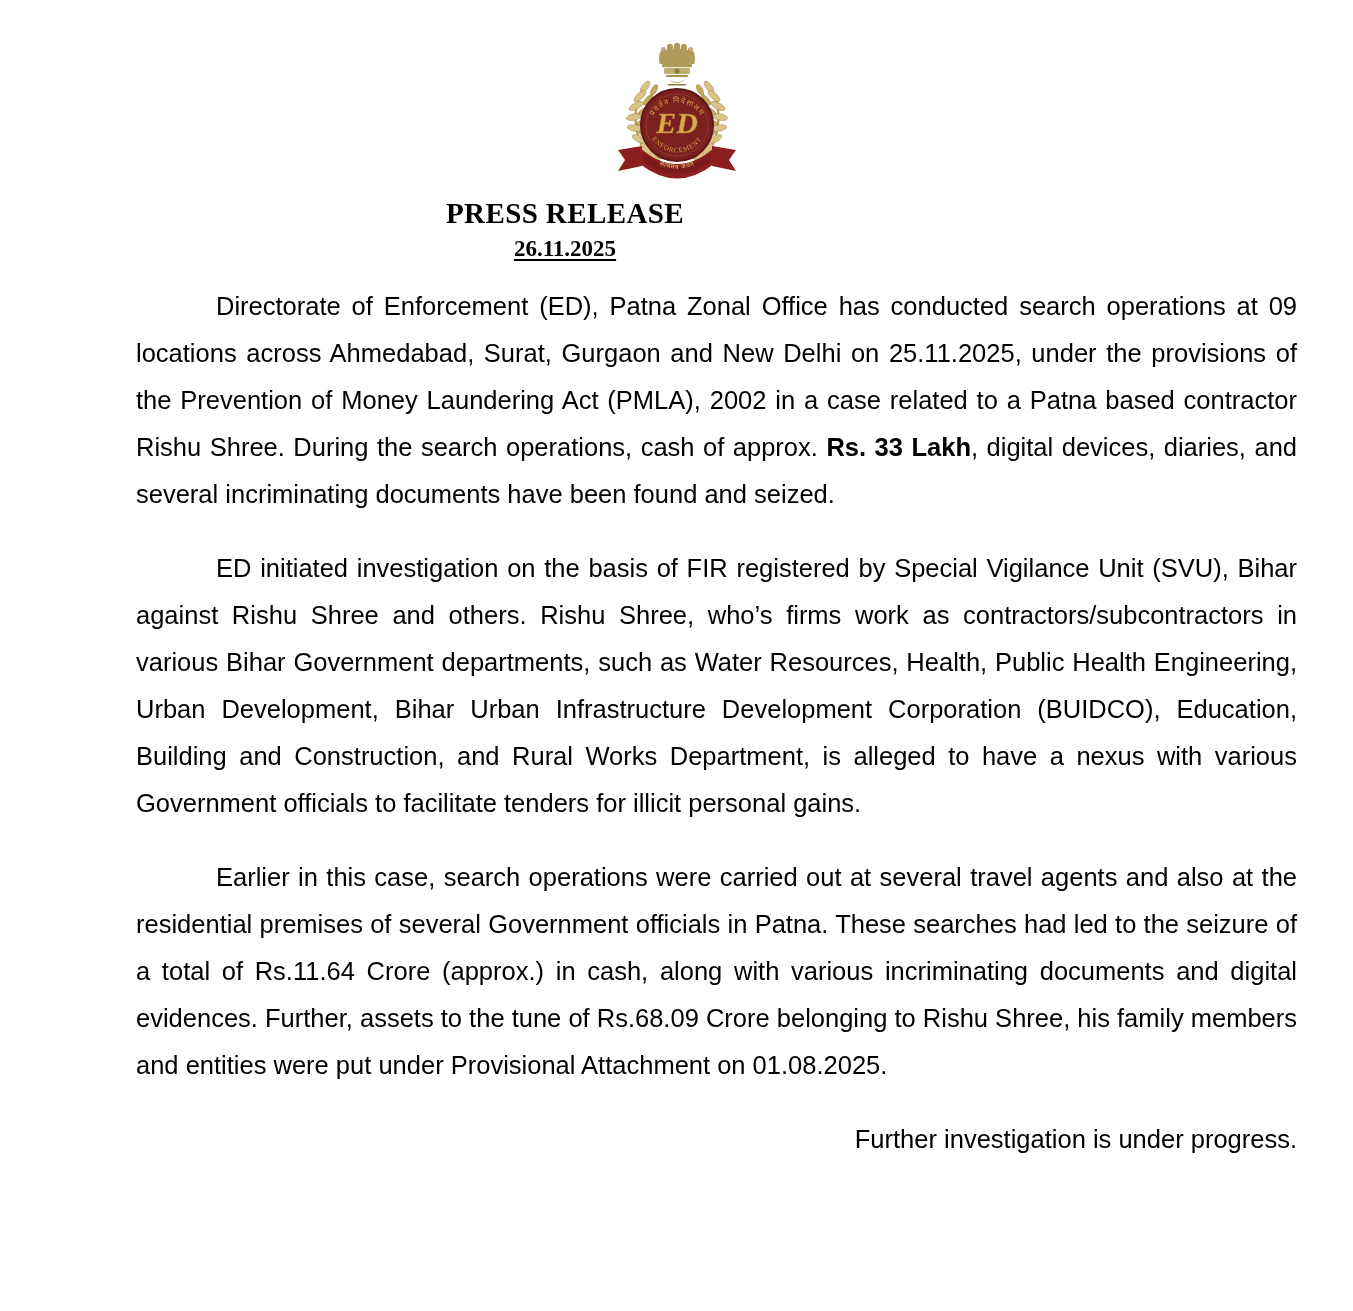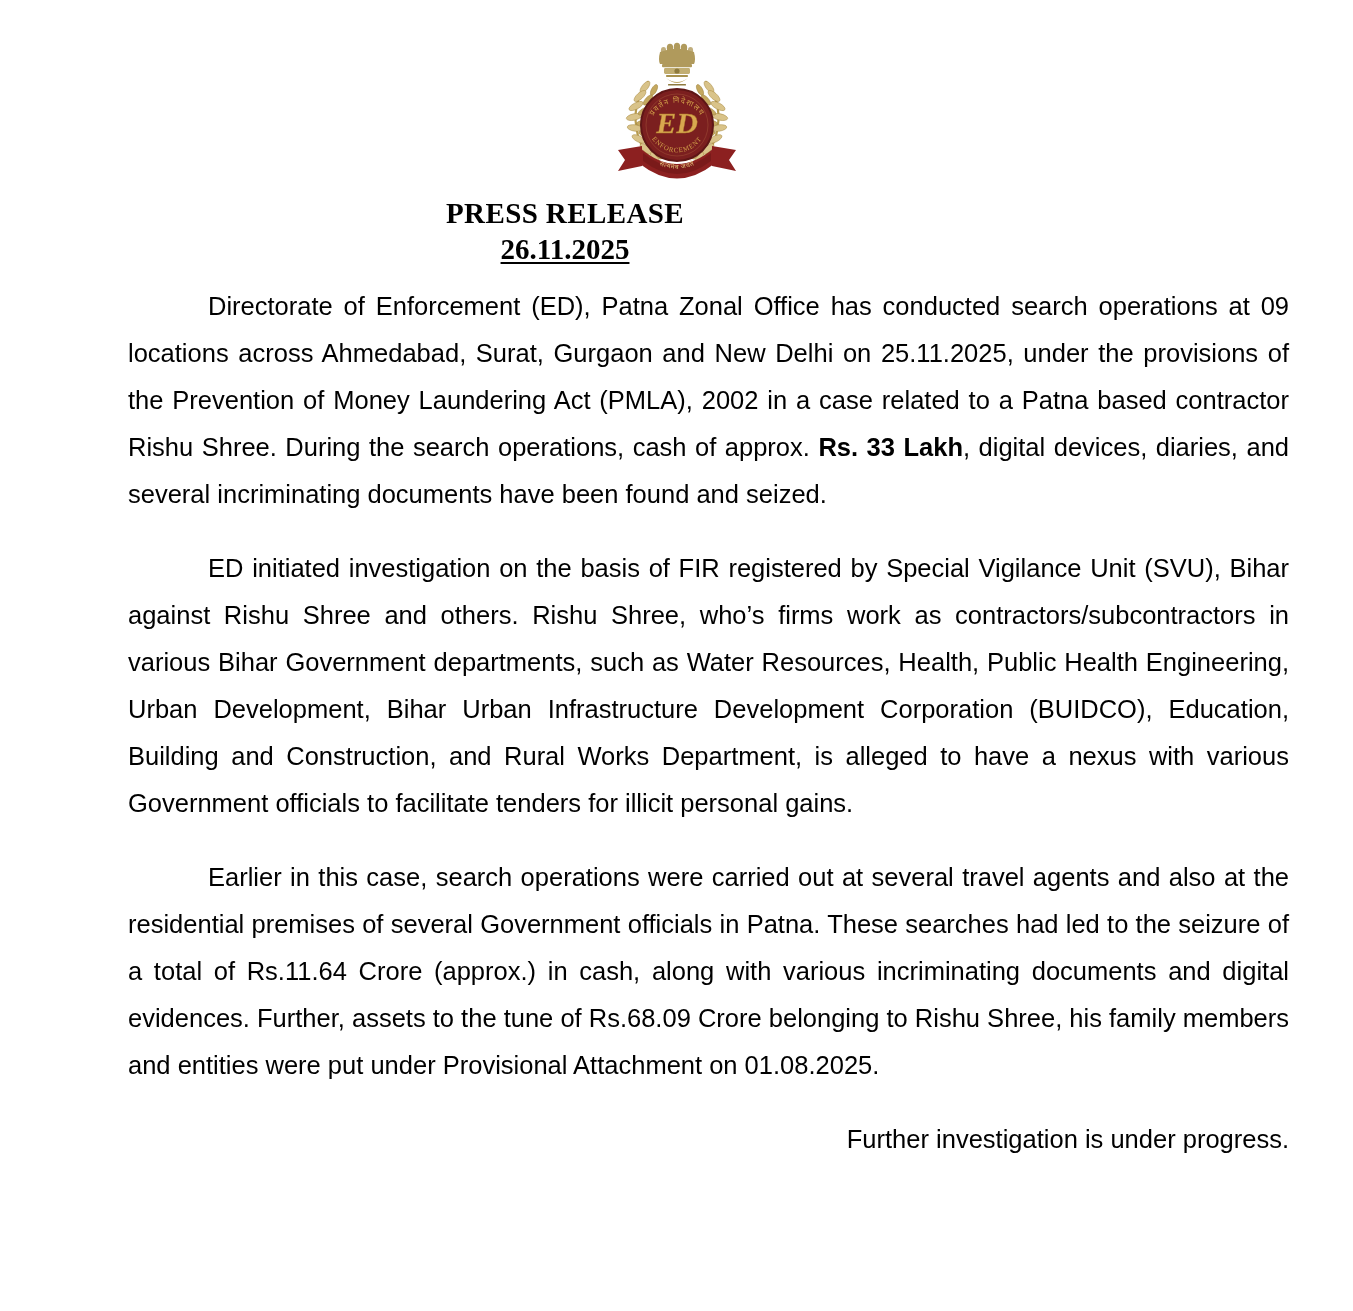--- a/index.html
+++ b/index.html
@@ -51,34 +51,34 @@
     font-weight: bold;
     font-size: 29px;
     letter-spacing: 0.4px;
     line-height: 34px;
     color: #000;
     display: block;
   }
   .press-release-date {
     font-family: "Liberation Serif", serif;
     font-weight: bold;
-    font-size: 29px;
+    font-size: 23px;
     line-height: 36px;
     color: #000;
     display: inline-block;
     text-decoration: underline;
     text-underline-offset: 3px;
     margin-top: 1px;
   }
 
   
   .body-block {
     position: absolute;
     top: 283px;
-    left: 128px;
+    left: 136px;
     width: 1161px;
   }
   p.para {
     margin: 0 0 27px 0;
     font-family: "Liberation Sans Narrow", "Liberation Sans", sans-serif;
     font-size: 25.5px;
     line-height: 47px;
     text-align: justify;
     text-justify: inter-word;
     text-indent: 80px;

